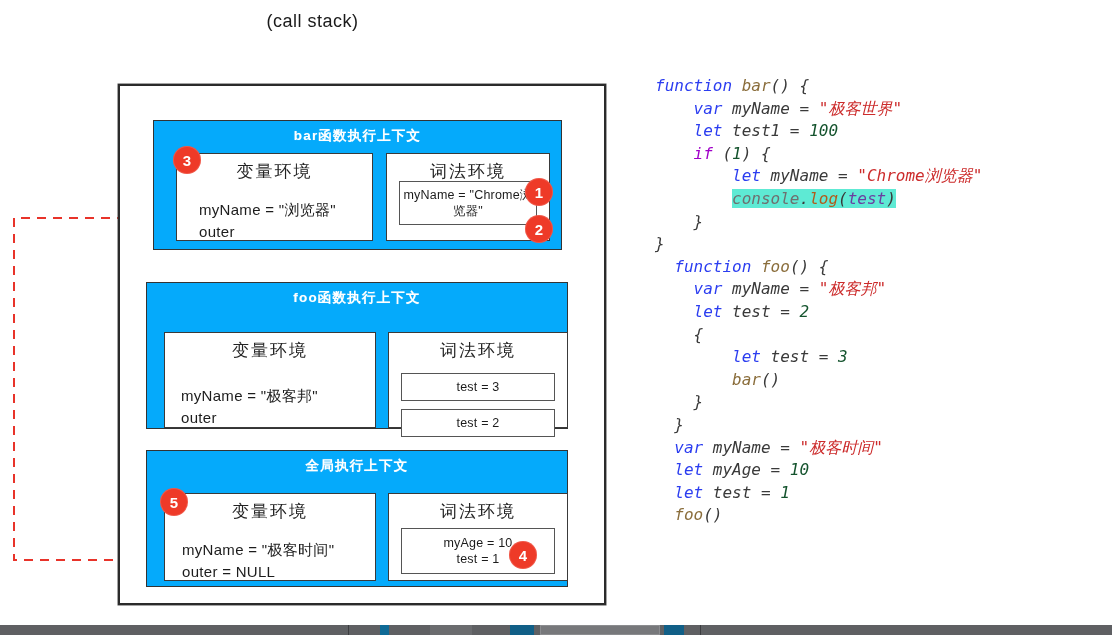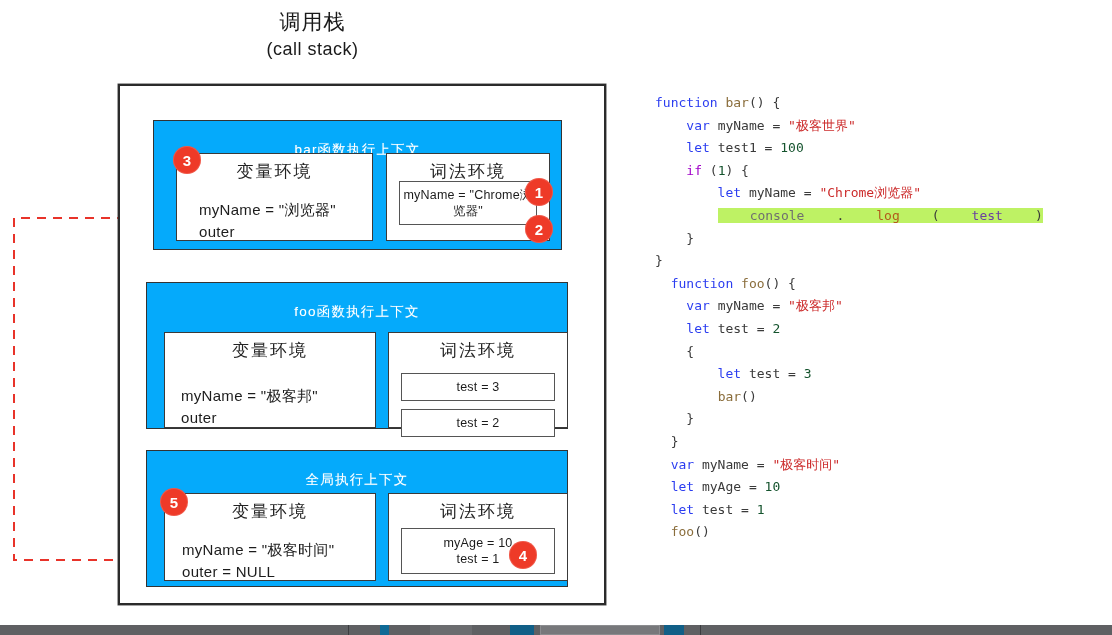--- a/index.html
+++ b/index.html
@@ -34,23 +34,23 @@
     position: absolute;
     background: #05AAFB;
     border: 1.5px solid #333;
   }
   .ctx-bar    { left: 33px;  top: 34px;  width: 409px; height: 130px; }
   .ctx-foo    { left: 26px;  top: 196px; width: 422px; height: 147px; }
   .ctx-global { left: 26px;  top: 364px; width: 422px; height: 137px; }
 
   .ctx-title {
     width: 100%; text-align: center;
-    color: #ffffff; font-weight: normal;
+    color: #ffffff; font-weight: bold;
     font-size: 13.5px; letter-spacing: 1.2px;
-    padding-top: 20px; padding-bottom: 3px;
+    padding-top: 6px; padding-bottom: 3px;
     text-shadow: 0 0 1px rgba(255,255,255,.4);
   }
 
   .ctx-body { position: absolute; left: 0; right: 0; bottom: 0; top: 30px; }
 
   
   .env {
     position: absolute;
     background: #ffffff;
     border: 1.5px solid #3a3a3a;
@@ -90,55 +90,55 @@
     display: flex; align-items: center; justify-content: center;
     z-index: 8;
     box-shadow: inset 0 0 0 1px rgba(255,255,255,.15);
   }
 
   
   .arrow-svg { position: absolute; left: 0; top: 0; pointer-events: none; }
 
   
   .code {
-    position: absolute; left: 655px; top: 92px;
+    position: absolute; left: 655px; top: 75px;
     width: 450px;
     font-family: "DejaVu Sans Mono", monospace;
-    font-size: 13px;
+    font-size: 16px;
     line-height: 22.6px;
     color: #3a3a3a;
     white-space: pre;
+    font-style: italic;
   }
   .code .ln { display: block; height: 22.6px; }
   .kw   { color: #2b3df0; }
   .kw2  { color: #A000C8; }
   .fn   { color: #8a6d3b; }
   .str  { color: #cc2b2b; }
   .num  { color: #14532d; }
   .pl   { color: #3a3a3a; }
   .obj  { color: #6f6f6f; }
   .mtd  { color: #b25a1a; }
   .arg  { color: #6a3fa0; }
-  .hl   { background: #bef264; padding-left: 32px; }
+  .hl   { background: #5eead4; }
 
   
   .taskbar {
     position: absolute; left: 0; bottom: 0;
     width: 1112px; height: 10px;
     background: #5f6063;
   }
   .tb-seg { position: absolute; top: 0; height: 10px; }
 </style>
 </head>
 <body>
 
 <div id="root">
 
   <div class="title-block">
-    <div class="title-cn">调用栈</div>
     <div class="title-en">(call stack)</div>
   </div>
 
   <svg class="arrow-svg" width="1112" height="635">
     <polyline points="190,218 14,218 14,560 136,560" fill="none" stroke="#E8332A" stroke-width="2" stroke-dasharray="9,7"></polyline>
     <polygon points="136,553 151,560 136,567" fill="#E8332A"></polygon>
   </svg>
 
   <div class="stack-outer">
 

